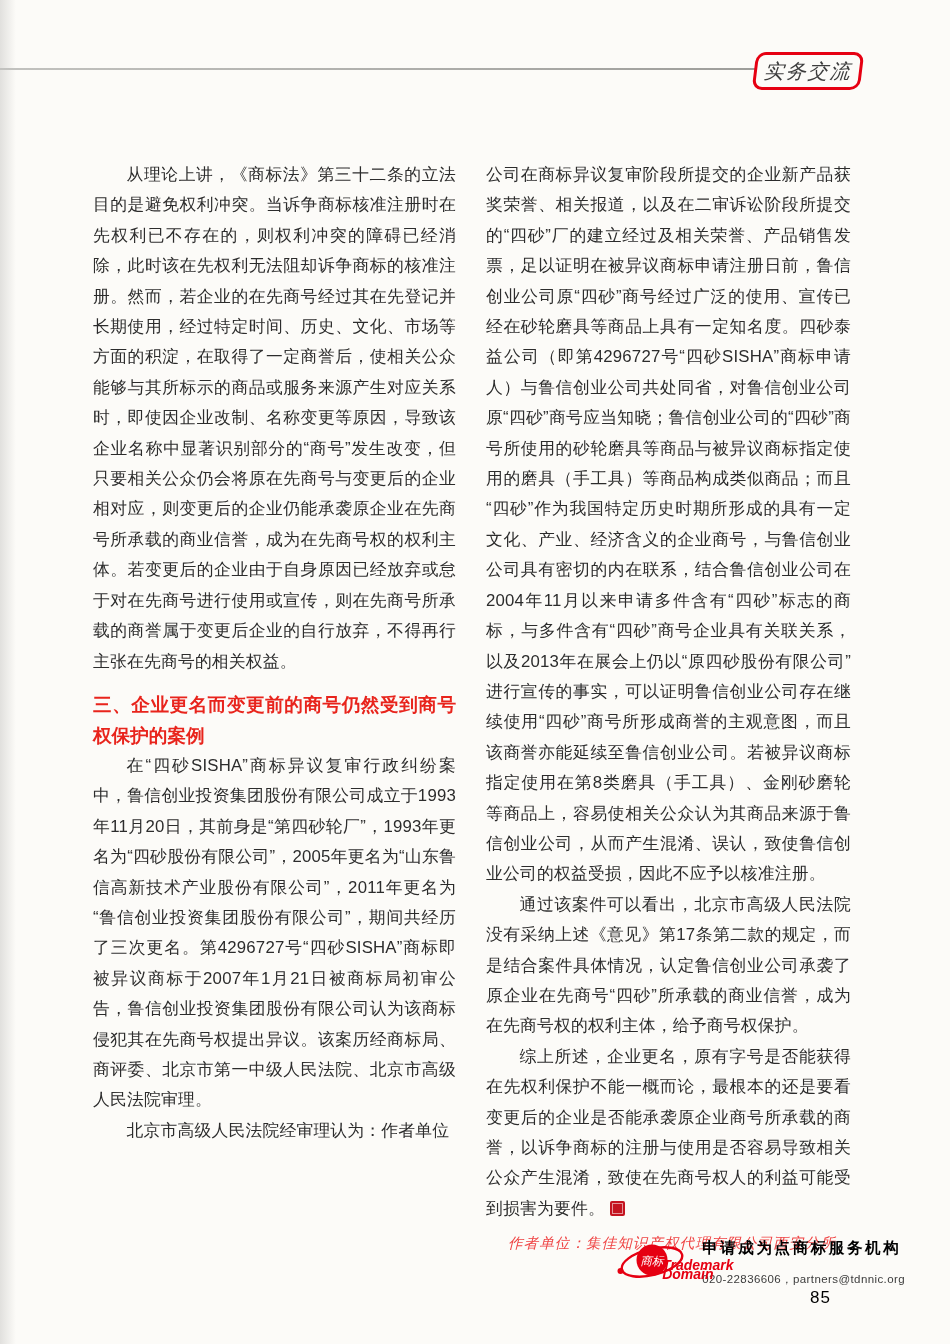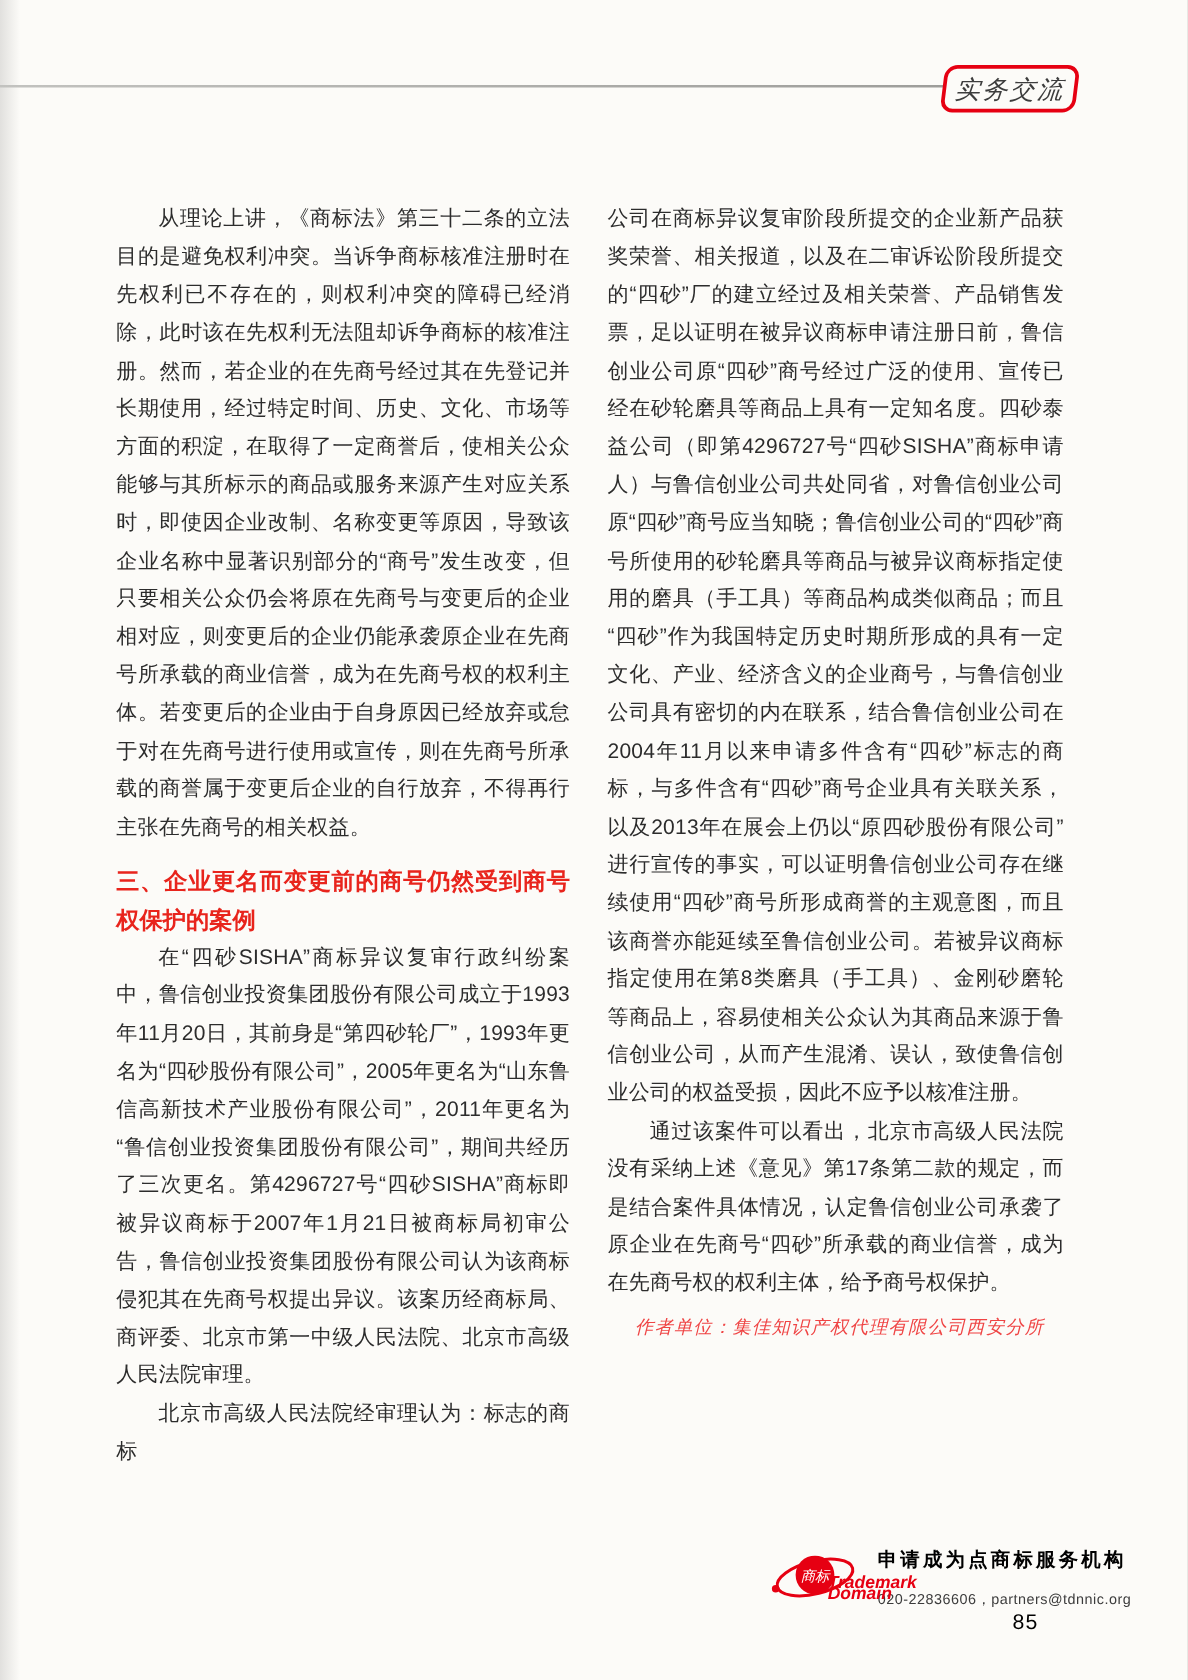--- a/index.html
+++ b/index.html
@@ -82,26 +82,27 @@
   <div class="tag-badge">
     <span class="tag-text">实务交流</span>
   </div>
 
   <main class="columns">
 
     <section class="col col-left">
       <p class="body indent">从理论上讲，《商标法》第三十二条的立法目的是避免权利冲突。当诉争商标核准注册时在先权利已不存在的，则权利冲突的障碍已经消除，此时该在先权利无法阻却诉争商标的核准注册。然而，若企业的在先商号经过其在先登记并长期使用，经过特定时间、历史、文化、市场等方面的积淀，在取得了一定商誉后，使相关公众能够与其所标示的商品或服务来源产生对应关系时，即使因企业改制、名称变更等原因，导致该企业名称中显著识别部分的“商号”发生改变，但只要相关公众仍会将原在先商号与变更后的企业相对应，则变更后的企业仍能承袭原企业在先商号所承载的商业信誉，成为在先商号权的权利主体。若变更后的企业由于自身原因已经放弃或怠于对在先商号进行使用或宣传，则在先商号所承载的商誉属于变更后企业的自行放弃，不得再行主张在先商号的相关权益。</p>
       <h3 class="red-heading">三、企业更名而变更前的商号仍然受到商号权保护的案例</h3>
       <p class="body indent">在“四砂SISHA”商标异议复审行政纠纷案中，鲁信创业投资集团股份有限公司成立于1993年11月20日，其前身是“第四砂轮厂”，1993年更名为“四砂股份有限公司”，2005年更名为“山东鲁信高新技术产业股份有限公司”，2011年更名为“鲁信创业投资集团股份有限公司”，期间共经历了三次更名。第4296727号“四砂SISHA”商标即被异议商标于2007年1月21日被商标局初审公告，鲁信创业投资集团股份有限公司认为该商标侵犯其在先商号权提出异议。该案历经商标局、商评委、北京市第一中级人民法院、北京市高级人民法院审理。</p>
-      <p class="body indent">北京市高级人民法院经审理认为：标志的商标</p>
+      <p class="body indent">北京市高级人民法院经审理认为：作者单位</p>
     </section>
 
     <section class="col col-right">
       <p class="body">公司在商标异议复审阶段所提交的企业新产品获奖荣誉、相关报道，以及在二审诉讼阶段所提交的“四砂”厂的建立经过及相关荣誉、产品销售发票，足以证明在被异议商标申请注册日前，鲁信创业公司原“四砂”商号经过广泛的使用、宣传已经在砂轮磨具等商品上具有一定知名度。四砂泰益公司（即第4296727号“四砂SISHA”商标申请人）与鲁信创业公司共处同省，对鲁信创业公司原“四砂”商号应当知晓；鲁信创业公司的“四砂”商号所使用的砂轮磨具等商品与被异议商标指定使用的磨具（手工具）等商品构成类似商品；而且“四砂”作为我国特定历史时期所形成的具有一定文化、产业、经济含义的企业商号，与鲁信创业公司具有密切的内在联系，结合鲁信创业公司在2004年11月以来申请多件含有“四砂”标志的商标，与多件含有“四砂”商号企业具有关联关系，以及2013年在展会上仍以“原四砂股份有限公司”进行宣传的事实，可以证明鲁信创业公司存在继续使用“四砂”商号所形成商誉的主观意图，而且该商誉亦能延续至鲁信创业公司。若被异议商标指定使用在第8类磨具（手工具）、金刚砂磨轮等商品上，容易使相关公众认为其商品来源于鲁信创业公司，从而产生混淆、误认，致使鲁信创业公司的权益受损，因此不应予以核准注册。</p>
       <p class="body indent">通过该案件可以看出，北京市高级人民法院没有采纳上述《意见》第17条第二款的规定，而是结合案件具体情况，认定鲁信创业公司承袭了原企业在先商号“四砂”所承载的商业信誉，成为在先商号权的权利主体，给予商号权保护。</p>
+      <p class="body indent"><span>综上所述，企业更名，原有字号是否能获得在先权利保护不能一概而论，最根本的还是要看变更后的企业是否能承袭原企业商号所承载的商誉，以诉争商标的注册与使用是否容易导致相关公众产生混淆，致使在先商号权人的利益可能受到损害为要件。</span><span class="seal"></span></p>
       <p class="author-line">作者单位：集佳知识产权代理有限公司西安分所</p>
     </section>
 
   </main>
 
   <footer class="footer">
     <div class="footer-inner">
       <div class="logo">
         <svg width="78" height="50" viewBox="0 0 78 50">
           <ellipse cx="36" cy="25" rx="31" ry="13" fill="none" stroke="#e60012" stroke-width="2.4" transform="rotate(-14 36 25)"></ellipse>

